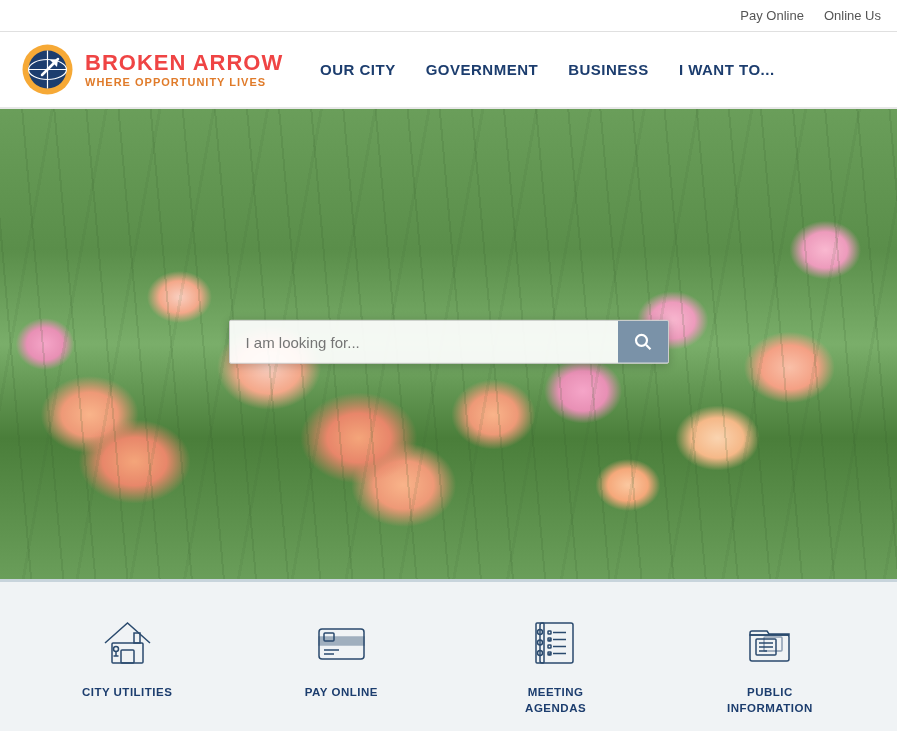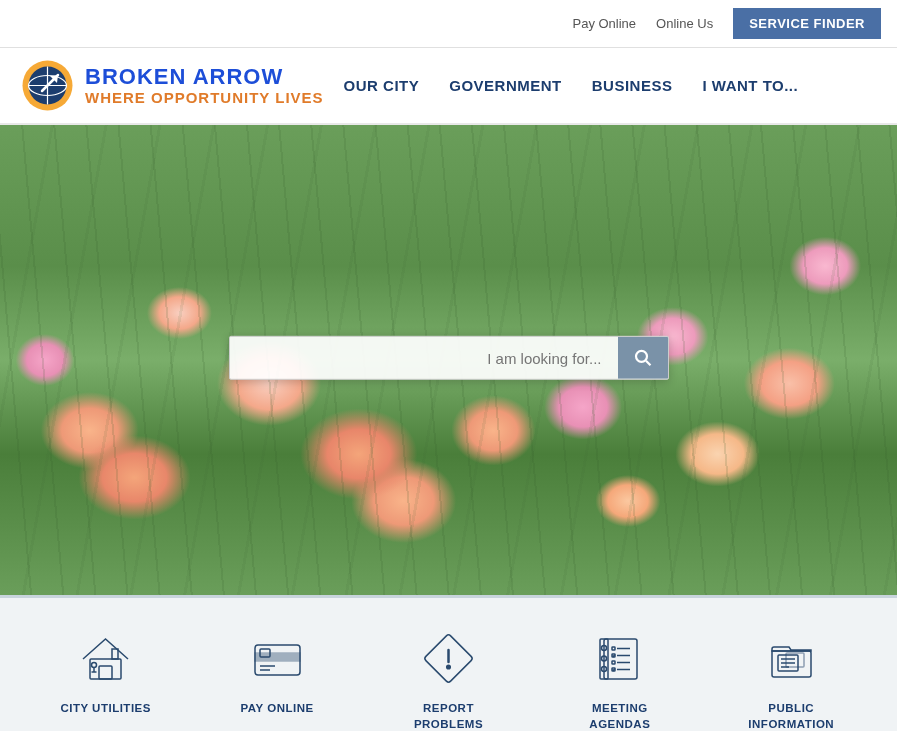--- a/index.html
+++ b/index.html
@@ -48,29 +48,29 @@
     }
     .logo-icon {
       width: 55px;
       height: 55px;
     }
     .logo-text-area {
       display: flex;
       flex-direction: column;
     }
     .logo-title {
-      color: #1d4ed8;
+      color: #ef4444;
       font-size: 22px;
       font-weight: 900;
       letter-spacing: 1px;
       line-height: 1.1;
     }
     .logo-subtitle {
       color: #e07b2a;
-      font-size: 15px;
+      font-size: 11px;
       font-weight: bold;
       letter-spacing: 1px;
       text-transform: uppercase;
     }
 
     
     .main-nav {
       display: flex;
       align-items: center;
       gap: 30px;
@@ -157,21 +157,20 @@
       box-shadow: 0 2px 10px rgba(0,0,0,0.2);
     }
     .search-input {
       flex: 1;
       border: none;
       outline: none;
       padding: 6px 16px;
       font-size: 15px;
       color: #888;
       background: transparent;
-      text-align: right;
     }
     .search-btn {
       background: #7a92a8;
       border: none;
       padding: 12px 16px;
       cursor: pointer;
       color: white;
       font-size: 18px;
       display: flex;
       align-items: center;
@@ -219,21 +218,20 @@
       text-align: center;
       line-height: 1.4;
     }
   </style>
 </head>
 <body>
 
 <div class="top-bar">
   <a>Pay Online</a>
   <a>Online Us</a>
-  <button class="service-finder-btn">SERVICE FINDER</button>
 </div>
 
 <header class="header">
   <div class="logo-area">
 
     <svg class="logo-icon" viewBox="0 0 55 55">
 
       <circle cx="27.5" cy="27.5" r="25" fill="#f5a020" opacity="0.9"></circle>
 
       <circle cx="27.5" cy="27.5" r="19" fill="#1c3d6e"></circle>
@@ -304,32 +302,20 @@
 
         <rect x="10" y="18" width="10" height="8" rx="1"></rect>
 
         <line x1="10" y1="35" x2="25" y2="35"></line>
         <line x1="10" y1="39" x2="20" y2="39"></line>
       </svg>
     </div>
     <span class="quick-link-label">PAY ONLINE</span>
   </a>
 
-  <a class="quick-link-item">
-    <div class="quick-link-icon">
-      <svg viewBox="0 0 55 55">
-
-        <rect x="10" y="10" width="35" height="35" rx="3" transform="rotate(45 27.5 27.5)"></rect>
-
-        <line x1="27.5" y1="19" x2="27.5" y2="31" stroke-width="2.5" stroke-linecap="round"></line>
-        <circle cx="27.5" cy="36" r="1.8" fill="#2a4a6e"></circle>
-      </svg>
-    </div>
-    <span class="quick-link-label">REPORT<br>PROBLEMS</span>
-  </a>
 
 
   <a class="quick-link-item">
     <div class="quick-link-icon">
       <svg viewBox="0 0 55 55">
 
         <rect x="12" y="8" width="33" height="40" rx="2"></rect>
 
         <rect x="8" y="8" width="8" height="40" rx="1" fill="none"></rect>
 

